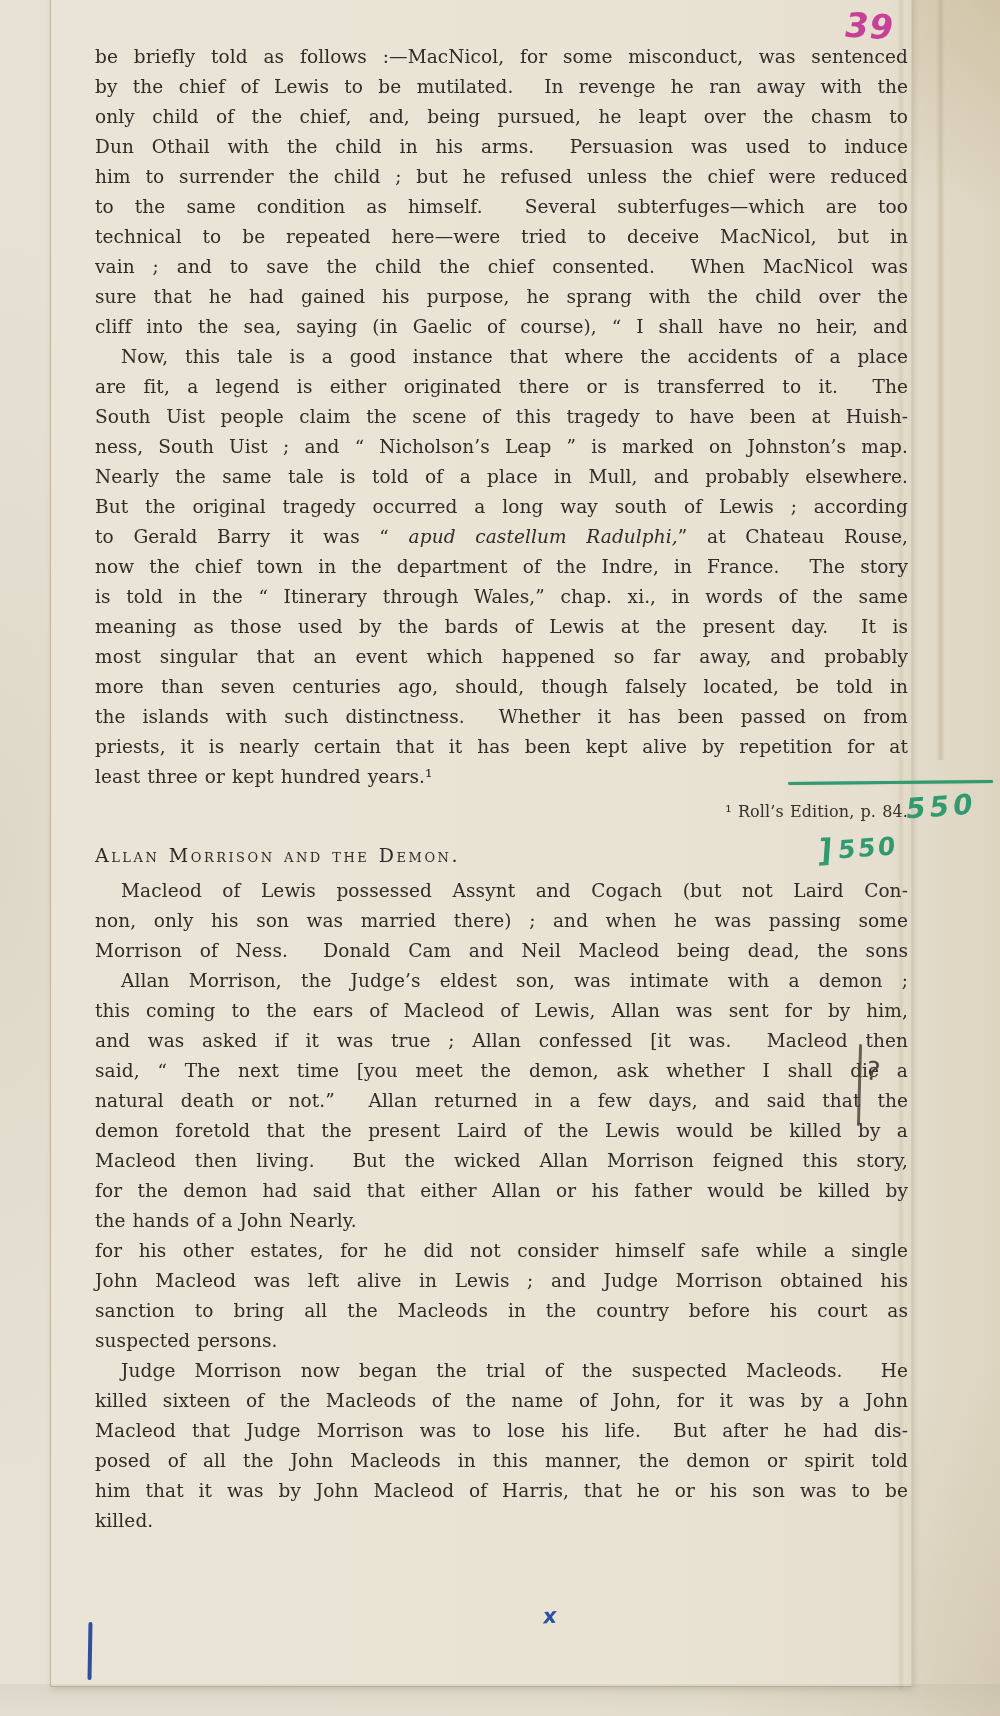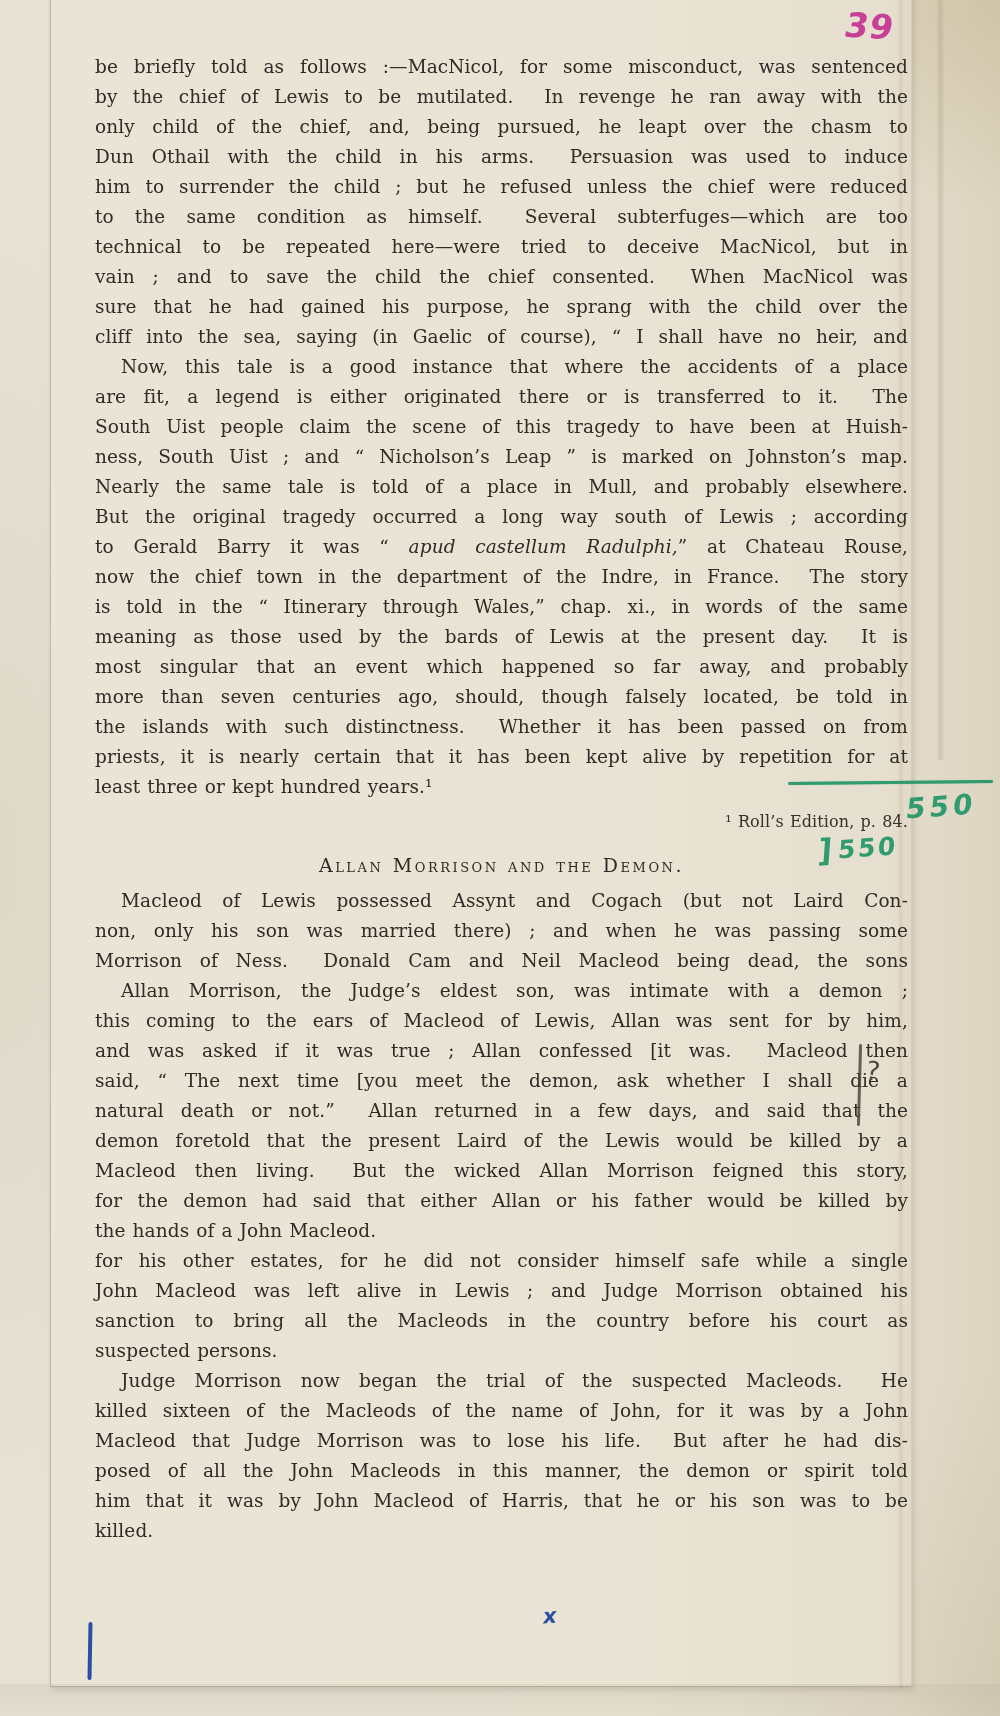--- a/index.html
+++ b/index.html
@@ -29,37 +29,37 @@
   .crease-right2{
     position:absolute;left:898px;top:0;width:6px;height:1690px;
     background:linear-gradient(90deg,rgba(140,125,95,0) 0%,rgba(140,125,95,0.15) 50%,rgba(140,125,95,0) 100%);
   }
   .album-bottom-shade{
     position:absolute;left:0;top:1684px;width:1000px;height:32px;
     background:linear-gradient(180deg,rgba(175,170,150,0.20),rgba(175,170,150,0.05));
   }
   
   .text-column{
-    position:absolute;left:95px;top:52px;width:813px;
+    position:absolute;left:95px;top:42px;width:813px;
     color:#2f2b26;font-size:18.5px;letter-spacing:.1px;word-spacing:1px;
   }
   .line{
     height:30px;line-height:30px;white-space:pre-wrap;
     text-align:justify;text-align-last:justify;
   }
   .line.last{text-align-last:left;}
   .line.indent{text-indent:26px;}
   .footnote{
     margin-top:6px;height:28px;line-height:28px;font-size:16px;text-indent:26px;
     color:#35302a;
     text-align:right;
   }
   .heading{
     margin-top:14px;margin-bottom:6px;height:30px;line-height:30px;
-    font-variant:small-caps;letter-spacing:2.5px;text-align:center;font-size:19px;
+    font-variant:small-caps;letter-spacing:2.5px;font-size:19px;
     color:#2e2a25;font-weight:500;
   }
   
   .anno{position:absolute;}
   .pink-39{
     left:845px;top:6px;font-family:"DejaVu Sans","Liberation Sans",sans-serif;
     font-size:34px;font-weight:700;color:#c73f97;
     transform:rotate(3deg) skewX(-8deg);letter-spacing:1px;
   }
   .green-underline{
@@ -143,21 +143,21 @@
       </div>
       <div class="para">
         <div class="line indent">Allan Morrison, the Judge’s eldest son, was intimate with a demon ;</div>
         <div class="line">this coming to the ears of Macleod of Lewis, Allan was sent for by him,</div>
         <div class="line">and was asked if it was true ; Allan confessed [it was.  Macleod then</div>
         <div class="line">said, “ The next time [you meet the demon, ask whether I shall die a</div>
         <div class="line">natural death or not.”  Allan returned in a few days, and said that the</div>
         <div class="line">demon foretold that the present Laird of the Lewis would be killed by a</div>
         <div class="line">Macleod then living.  But the wicked Allan Morrison feigned this story,</div>
         <div class="line">for the demon had said that either Allan or his father would be killed by</div>
-        <div class="line last">the hands of a John Macleod.</div>
+        <div class="line last">the hands of a John Nearly.</div>
       </div>
       <div class="para">
         <div class="line">for his other estates, for he did not consider himself safe while a single</div>
         <div class="line">John Macleod was left alive in Lewis ; and Judge Morrison obtained his</div>
         <div class="line">sanction to bring all the Macleods in the country before his court as</div>
         <div class="line last">suspected persons.</div>
       </div>
       <div class="para">
         <div class="line indent">Judge Morrison now began the trial of the suspected Macleods.  He</div>
         <div class="line">killed sixteen of the Macleods of the name of John, for it was by a John</div>

